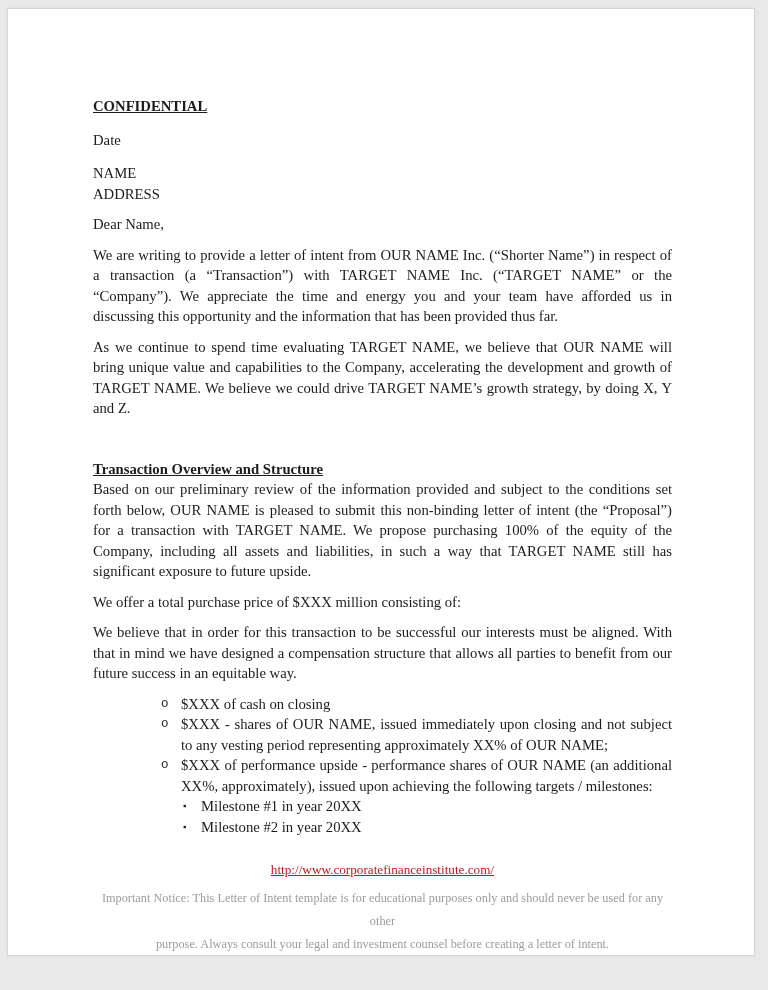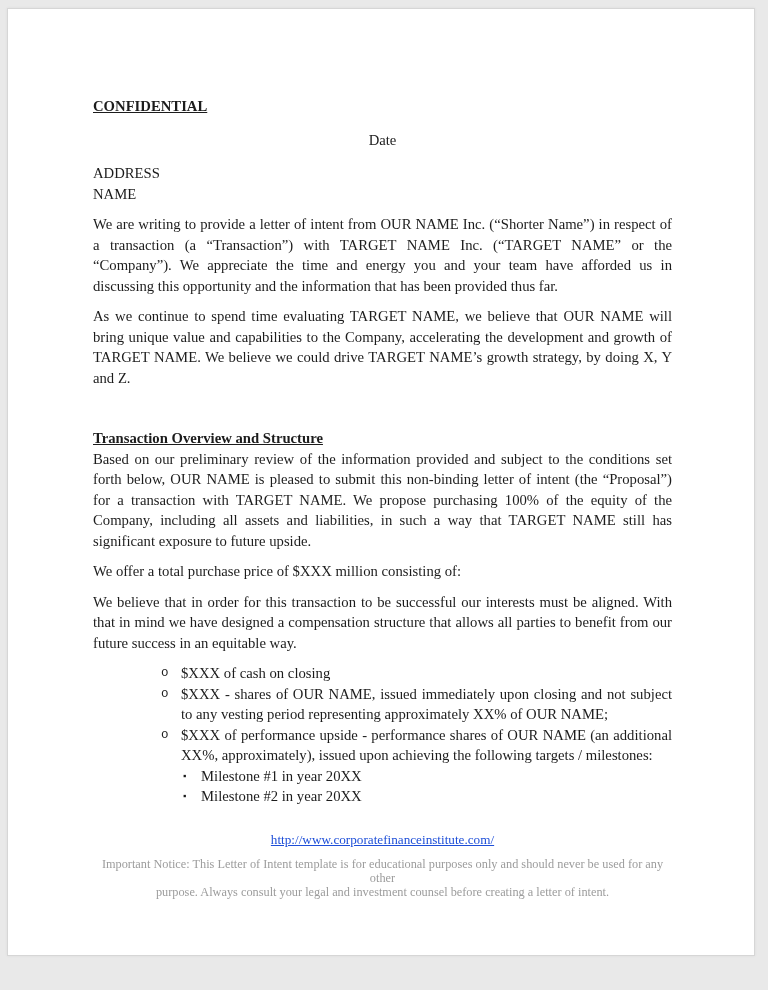--- a/index.html
+++ b/index.html
@@ -20,21 +20,21 @@
     font-size: 14.7px;
     line-height: 20.5px;
     color: #1c1c1c;
     overflow: hidden;
   }
   .doc-title {
     font-weight: bold;
     text-decoration: underline;
     margin-bottom: 13px;
   }
-  .line-block { margin-bottom: 13px; text-align: center; }
+  .line-block { margin-bottom: 13px; }
   .recipient-block { margin-bottom: 10px; }
   .salutation { margin-bottom: 10px; }
   p.para {
     text-align: justify;
     margin-bottom: 10px;
   }
   .section-heading {
     margin-top: 40px;
     font-weight: bold;
     text-decoration: underline;
@@ -60,49 +60,50 @@
   }
   ul.sub-bullets .marker {
     flex: 0 0 18px;
     width: 18px;
     font-family: "Liberation Serif", serif;
     font-size: 9.5px;
   }
   .footer { margin-top: 22px; text-align: center; }
   .footer-link {
     display: inline-block;
-    color: #1d4ed8;
+    color: #b91c1c;
     text-decoration: underline;
     font-size: 13.2px;
     line-height: 17px;
     margin-bottom: 9px;
     cursor: pointer;
   }
   .notice {
     color: #9c9c9c;
     font-size: 12.3px;
-    line-height: 14px;
+    line-height: 23px;
   }
   .notice span { display: block; }
 </style>
 </head>
 <body>
 
 <div class="page">
 
   <div class="doc-title">CONFIDENTIAL</div>
 
   <div class="line-block">Date</div>
 
 
   <div class="recipient-block">
+    <div>NAME</div>
     <div>ADDRESS</div>
-    <div>NAME</div>
   </div>
 
+  <div class="salutation">Dear Name,</div>
 
   <p class="para">We are writing to provide a letter of intent from OUR NAME Inc. (“Shorter Name”) in respect of a transaction (a “Transaction”) with TARGET NAME Inc. (“TARGET NAME” or the “Company”).  We appreciate the time and energy you and your team have afforded us in discussing this opportunity and the information that has been provided thus far.</p>
 
   <p class="para">As we continue to spend time evaluating TARGET NAME, we believe that OUR NAME will bring unique value and capabilities to the Company, accelerating the development and growth of TARGET NAME.  We believe we could drive TARGET NAME’s growth strategy, by doing X, Y and Z.</p>
 
   <div class="section-heading">Transaction Overview and Structure</div>
 
   <p class="para">Based on our preliminary review of the information provided and subject to the conditions set forth below, OUR NAME is pleased to submit this non-binding letter of intent (the “Proposal”) for a transaction with TARGET NAME.  We propose purchasing 100% of the equity of the Company, including all assets and liabilities, in such a way that TARGET NAME still has significant exposure to future upside.</p>
 
   <p class="para">We offer a total purchase price of $XXX million consisting of:</p>

